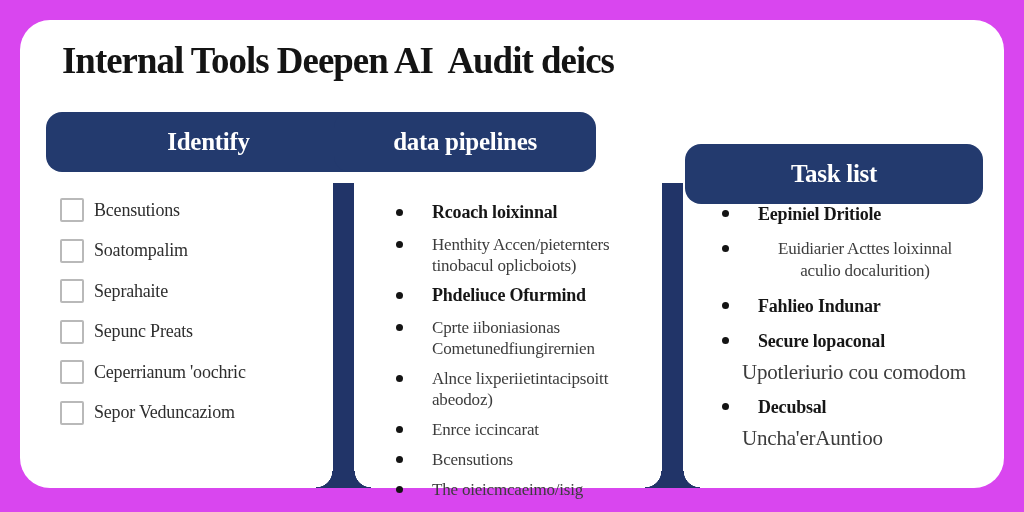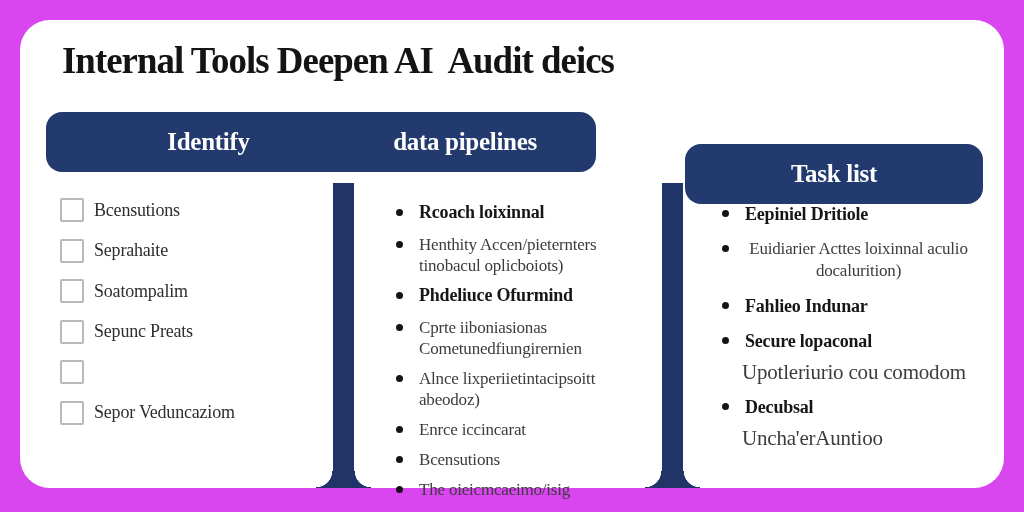--- a/index.html
+++ b/index.html
@@ -45,21 +45,21 @@
   .check-row{display:flex;align-items:center;gap:10px;height:28px;margin-bottom:12.5px;}
   .checkbox{
     width:20px;height:20px;flex:0 0 20px;background:#fff;
     border:2px solid #b9b9b9;border-radius:2px;cursor:pointer;
   }
   .check-label{font-size:18px;color:#2e2e2e;letter-spacing:-.2px;}
   
   .bullets{position:absolute;top:196px;}
   .bullets.c2{left:396px;width:256px;}
   .bullets.c3{left:722px;width:250px;}
-  .li{display:flex;gap:16px;margin-bottom:9px;}
+  .li{display:flex;gap:29px;margin-bottom:9px;}
   .li .dot{
     flex:0 0 7px;width:7px;height:7px;border-radius:50%;
     background:#141414;margin-top:7px;
   }
   .li .txt{font-size:17px;line-height:21px;color:#3c3c3c;letter-spacing:-.2px;}
   .li.bold{margin-top:6px;margin-bottom:11px;}
   .li.bold .txt{font-size:18px;font-weight:700;color:#161616;}
   .c3 .li{margin-bottom:13px;}
   .c3 .li .txt{line-height:22px;text-align:center;}
   .c3 .li.bold{margin-top:7px;}
@@ -89,32 +89,33 @@
   <div class="divider d1"></div>
   <div class="divider d2"></div>
 
   <div class="checklist">
     <div class="check-row">
       <span class="checkbox"></span>
       <span class="check-label">Bcensutions</span>
     </div>
     <div class="check-row">
       <span class="checkbox"></span>
-      <span class="check-label">Seprahaite</span>
+      <span class="check-label">Soatompalim</span>
     </div>
     <div class="check-row">
       <span class="checkbox"></span>
-      <span class="check-label">Soatompalim</span>
+      <span class="check-label">Seprahaite</span>
     </div>
     <div class="check-row">
       <span class="checkbox"></span>
       <span class="check-label">Sepunc Preats</span>
     </div>
     <div class="check-row">
       <span class="checkbox"></span>
+      <span class="check-label">Ceperrianum 'oochric</span>
     </div>
     <div class="check-row">
       <span class="checkbox"></span>
       <span class="check-label">Sepor Veduncaziom</span>
     </div>
   </div>
 
   <div class="bullets c2">
     <div class="li bold">
       <span class="dot"></span>

